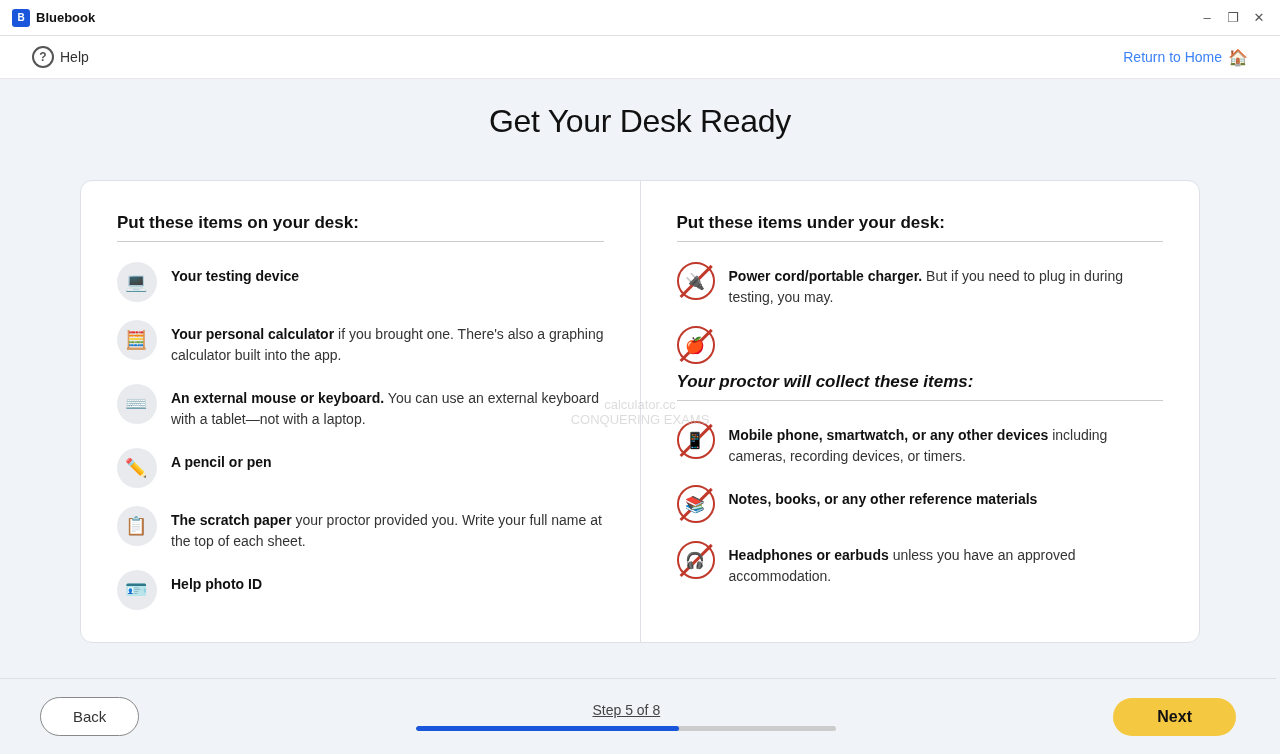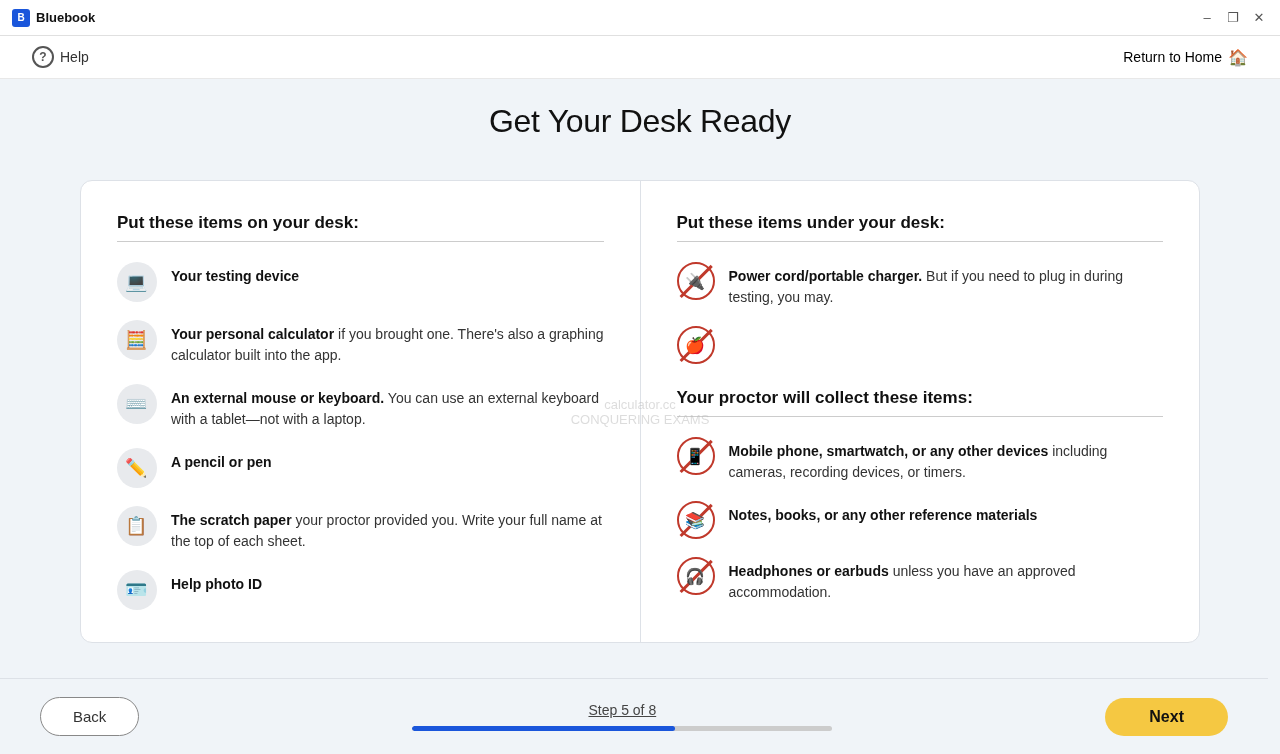--- a/index.html
+++ b/index.html
@@ -79,21 +79,21 @@
       font-size: 12px;
       font-weight: bold;
       color: #555;
     }
     .topnav-home {
       display: flex;
       align-items: center;
       gap: 6px;
       cursor: pointer;
       font-size: 14px;
-      color: #000000;
+      color: #3b82f6;
       justify-content: flex-end;
     }
     .home-icon {
       font-size: 16px;
     }
 
     
     .main {
       padding: 24px 80px 0 80px;
       background: #f0f4f8;
@@ -180,21 +180,21 @@
       text-align: center;
       opacity: 0.5;
       pointer-events: none;
       white-space: nowrap;
     }
 
     
     .bottom-bar {
       position: absolute;
       bottom: 0;
-      left: 0; right: 12px;
+      left: 0; right: 4px;
       height: 76px;
       background: #f0f4f8;
       border-top: 1px solid #dde1e7;
       display: flex;
       align-items: center;
       justify-content: space-between;
       padding: 0 40px;
     }
     .btn-back {
       background: #fff;
@@ -349,21 +349,21 @@
         </li>
 
         <li class="item-row">
           <div class="no-sym">
             <span class="no-sym-icon">🍎</span>
           </div>
         </li>
 
       </ul>
 
-      <div class="panel-section-title" style="margin-top:24px;">Your proctor will collect these items:</div>
+      <div class="panel-section-title" style="margin-top:8px;font-style:italic;">Your proctor will collect these items:</div>
       <hr class="panel-divider">
       <ul class="item-list">
 
         <li class="item-row">
           <div class="no-sym">
             <span class="no-sym-icon">📱</span>
           </div>
           <div class="item-text"><strong>Mobile phone, smartwatch, or any other devices</strong> including cameras, recording devices, or timers.</div>
         </li>
 

